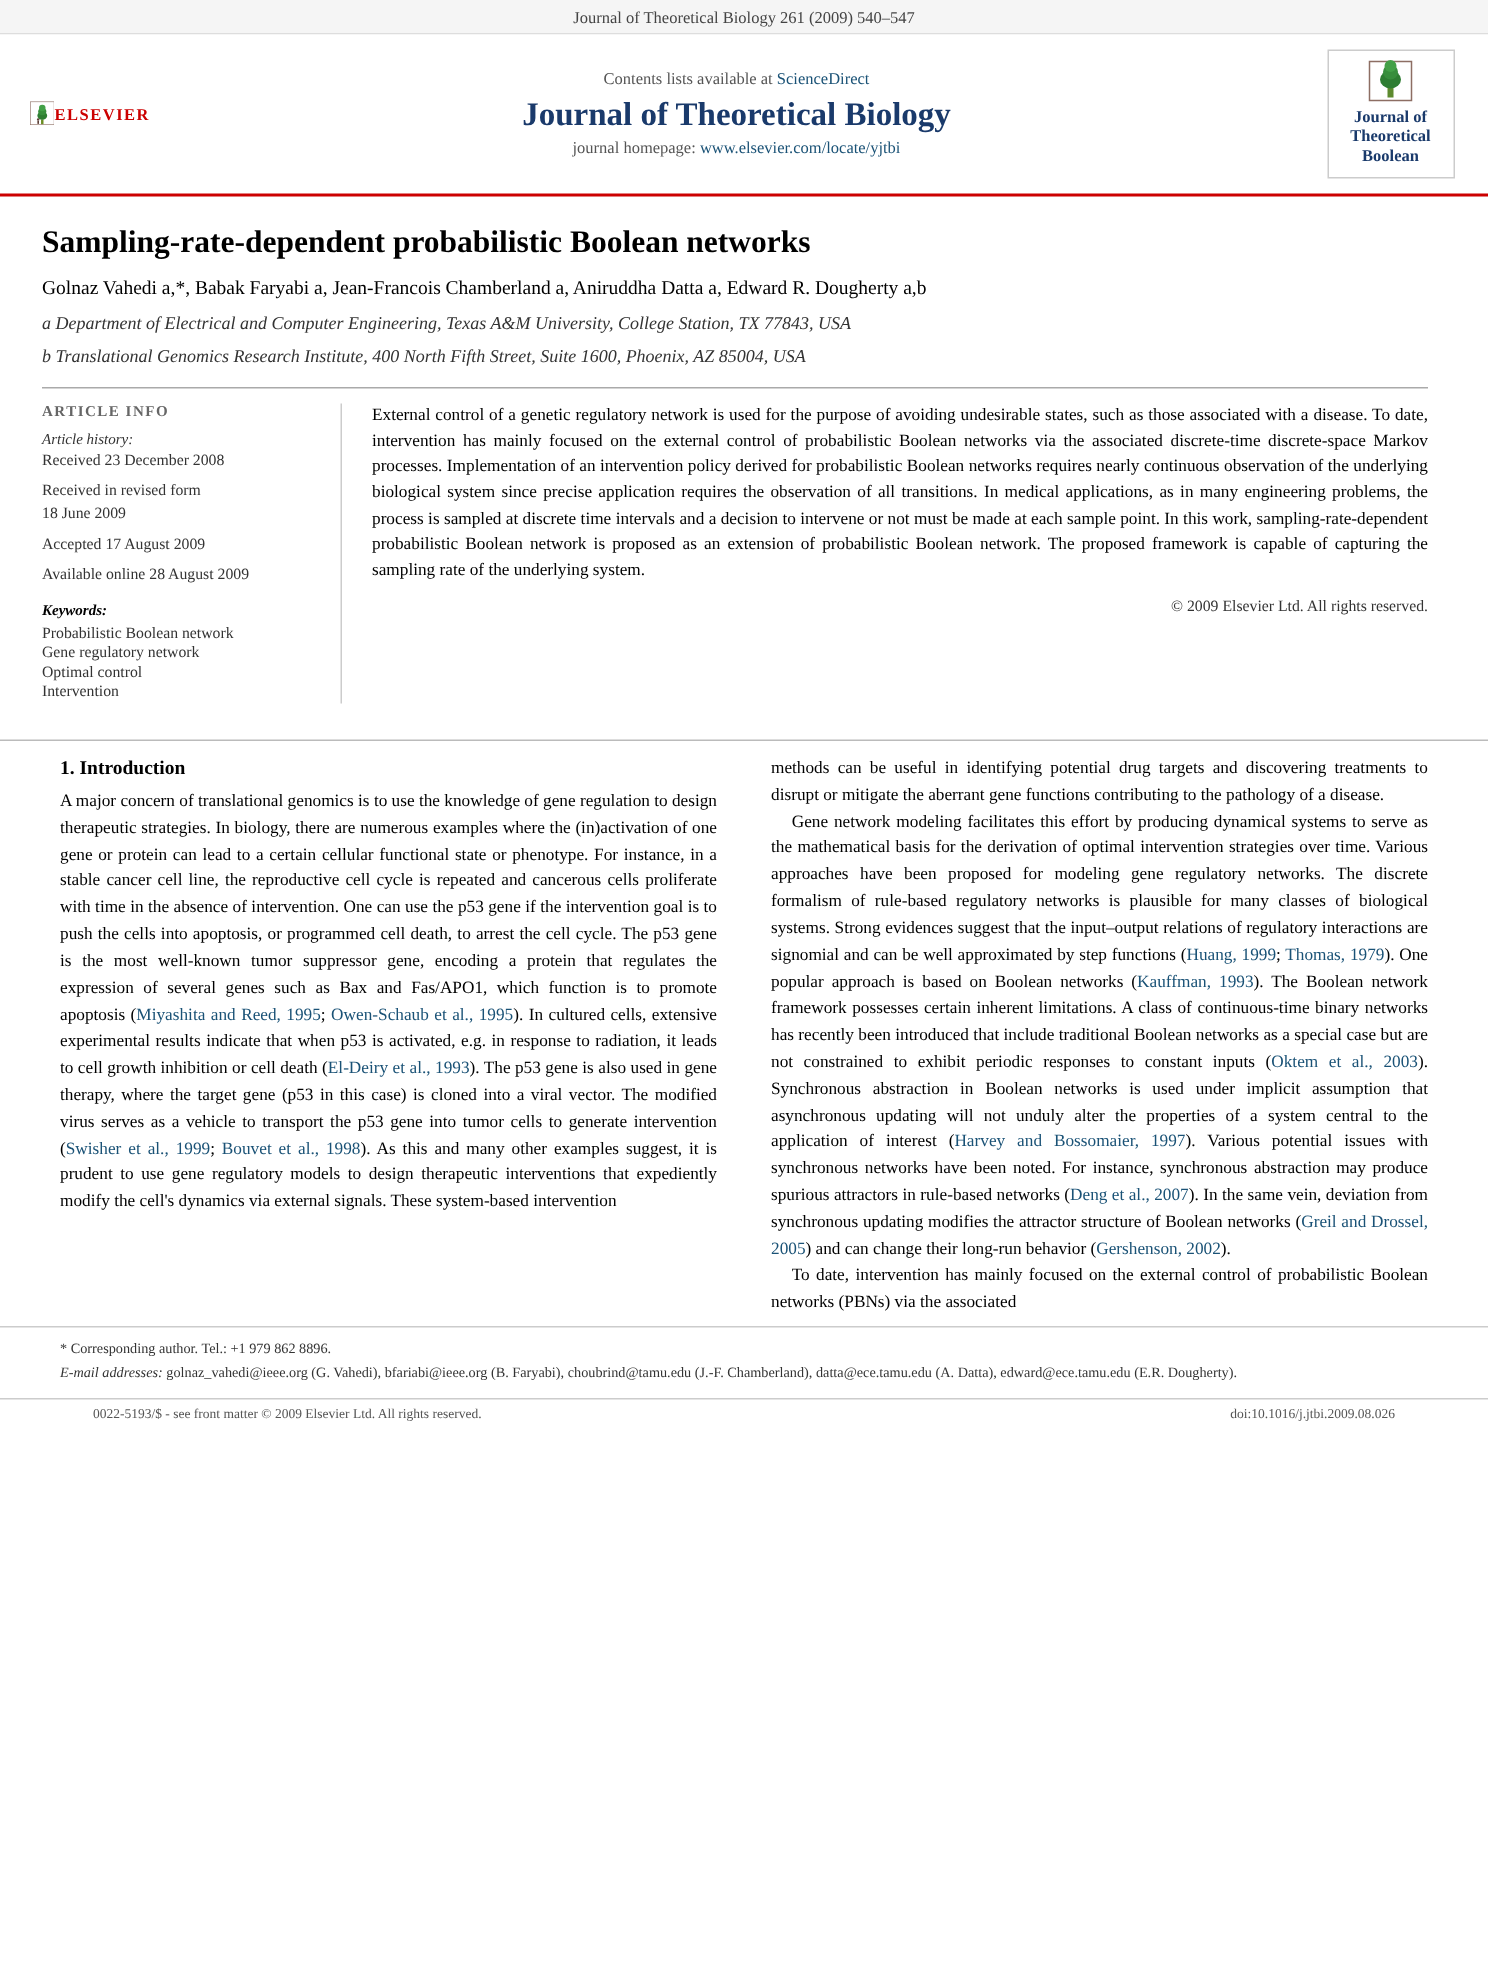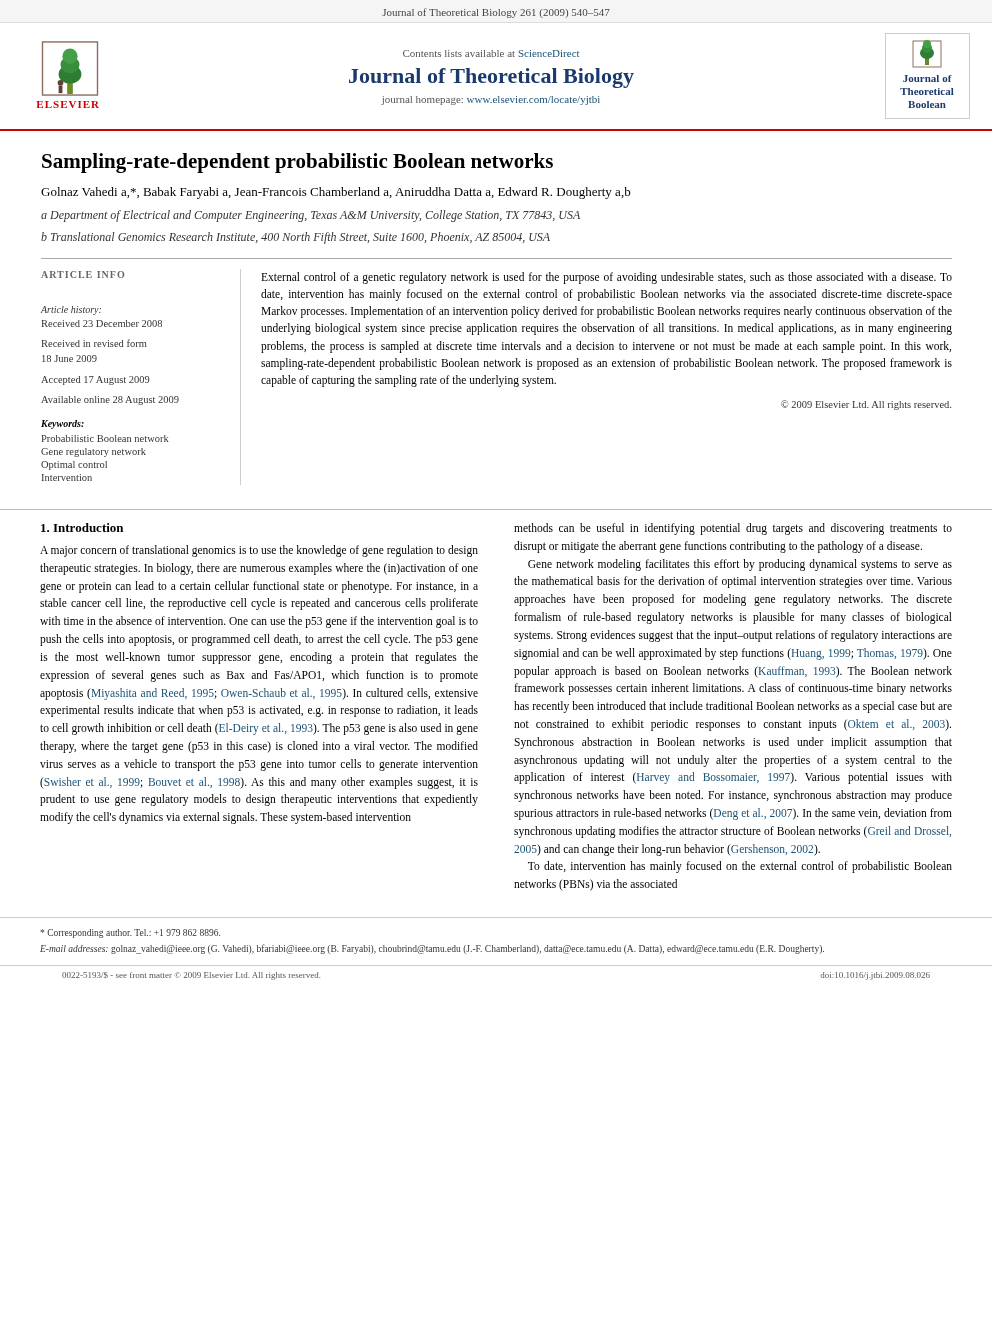--- a/index.html
+++ b/index.html
@@ -30,22 +30,21 @@
       border-bottom: 2px solid #c00;
       display: flex;
       align-items: center;
       padding: 10px 20px;
       gap: 10px;
     }
     .elsevier-logo {
       width: 80px;
       min-width: 80px;
       display: flex;
-      flex-direction: column;
-      align-items: flex-end;
+      align-items: center;
     }
     .elsevier-tree {
       width: 60px;
       height: 55px;
     }
     .elsevier-text {
       font-size: 11px;
       color: #c00;
       font-weight: bold;
       letter-spacing: 1px;
@@ -100,21 +99,21 @@
       line-height: 1.2;
     }
     .journal-logo-box .logo-bold {
       font-size: 11px;
       font-weight: bold;
       color: #1a3a6b;
       line-height: 1.2;
     }
     
     .article-area {
-      padding: 18px 40px 10px 41px;
+      padding: 18px 40px 10px 28px;
     }
     .article-title {
       font-size: 21px;
       font-weight: bold;
       color: #000;
       margin-bottom: 10px;
       font-family: 'Times New Roman', serif;
     }
     .authors {
       font-size: 13px;
@@ -139,21 +138,21 @@
       width: 200px;
       min-width: 200px;
       border-right: 1px solid #ccc;
       padding-right: 14px;
     }
     .info-section-title {
       font-size: 10px;
       font-weight: bold;
       letter-spacing: 1px;
       color: #666;
-      margin-bottom: 24px;
+      margin-bottom: 8px;
       text-transform: uppercase;
     }
     .info-label {
       font-size: 10px;
       font-style: italic;
       color: #333;
       margin-bottom: 2px;
     }
     .info-value {
       font-size: 10.5px;
@@ -231,21 +230,21 @@
     .body-text p.no-indent {
       text-indent: 0;
     }
     .link-text {
       color: #1a5276;
     }
     
     .footer-area {
       padding: 8px 40px 6px;
       border-top: 1px solid #ccc;
-      margin-top: 23px;
+      margin-top: 6px;
     }
     .footnote-text {
       font-size: 9.5px;
       color: #333;
       line-height: 1.5;
     }
     .footnote-text p { margin-bottom: 2px; }
     .bottom-bar {
       border-top: 1px solid #ccc;
       padding: 4px 62px;

